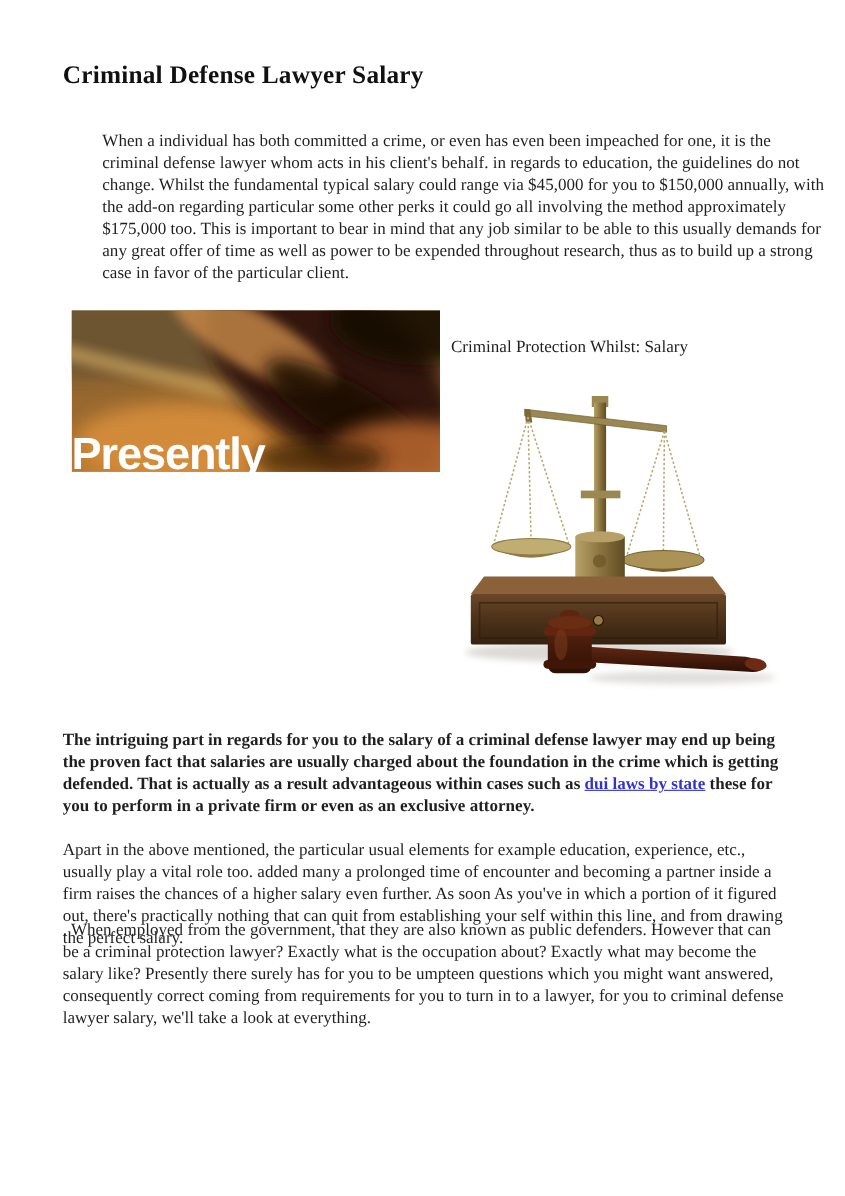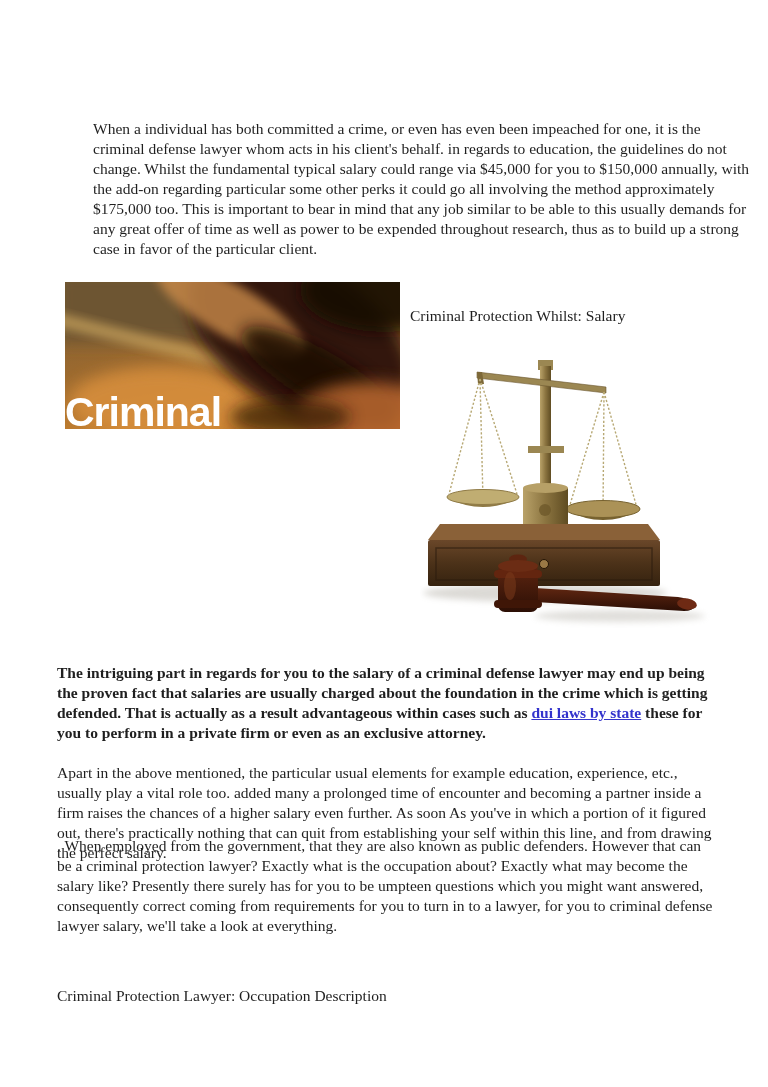--- a/index.html
+++ b/index.html
@@ -89,20 +89,21 @@
     width: 290px;
     height: 292px;
   }
   .img2 svg { display: block; }
 </style>
 </head>
 <body>
 
 <div class="page">
 
+  <h1 class="title">Criminal Defense Lawyer Salary</h1>
 
   <p class="para p1">When a individual has both committed a crime, or even has even been impeached for one, it is the criminal defense lawyer whom acts in his client's behalf. in regards to education, the guidelines do not change. Whilst the fundamental typical salary could range via $45,000 for you to $150,000 annually, with the add-on regarding particular some other perks it could go all involving the method approximately $175,000 too. This is important to bear in mind that any job similar to be able to this usually demands for any great offer of time as well as power to be expended throughout research, thus as to build up a strong case in favor of the particular client.</p>
 
   <div class="img1">
     <svg width="335" height="147" viewBox="0 0 335 147">
       <defs>
         <linearGradient id="woodbg" x1="0" y1="0" x2="0.4" y2="1">
           <stop offset="0" stop-color="#7a5a31"></stop>
           <stop offset="0.55" stop-color="#9c6a2f"></stop>
           <stop offset="1" stop-color="#c9822f"></stop>
@@ -118,21 +119,21 @@
       <rect x="-10" y="-10" width="180" height="70" fill="#6d5530" filter="url(#b8)"></rect>
       <rect x="-20" y="55" width="230" height="14" transform="rotate(14 90 62)" fill="#caa45d" opacity="0.7" filter="url(#b5)"></rect>
       <ellipse cx="95" cy="120" rx="90" ry="35" fill="#d88f3c" opacity="0.85" filter="url(#b8)"></ellipse>
       <ellipse cx="235" cy="55" rx="125" ry="72" transform="rotate(32 235 55)" fill="#331808" filter="url(#b8)"></ellipse>
       <ellipse cx="165" cy="28" rx="85" ry="26" transform="rotate(30 165 28)" fill="#c98a4a" opacity="0.8" filter="url(#b5)"></ellipse>
       <ellipse cx="255" cy="95" rx="90" ry="26" transform="rotate(30 255 95)" fill="#1e0c04" opacity="0.9" filter="url(#b8)"></ellipse>
       <ellipse cx="320" cy="8" rx="85" ry="42" fill="#180a03" opacity="0.9" filter="url(#b8)"></ellipse>
       <ellipse cx="305" cy="135" rx="75" ry="35" fill="#b5652f" opacity="0.9" filter="url(#b8)"></ellipse>
       <ellipse cx="225" cy="135" rx="60" ry="18" fill="#2a1206" opacity="0.7" filter="url(#b8)"></ellipse>
     </svg>
-    <div class="attorneys-label">Criminal</div>
+    <div class="attorneys-label">Presently</div>
   </div>
 
   <p class="caption">Criminal Protection Whilst: Salary</p>
 
   <div class="img2">
     <svg width="290" height="292" viewBox="0 0 290 292">
       <defs>
         <linearGradient id="boxface" x1="0" y1="0" x2="0" y2="1">
           <stop offset="0" stop-color="#6a4729"></stop>
           <stop offset="0.5" stop-color="#4c3219"></stop>
@@ -196,15 +197,14 @@
       <ellipse cx="90" cy="238" rx="6" ry="14" fill="#7a3a1c" opacity="0.55"></ellipse>
     </svg>
   </div>
 
   <p class="para p2"><span>The intriguing part in regards for you to the salary of a criminal defense lawyer may end up being the proven fact that salaries are usually charged about the foundation in the crime which is getting defended. That is actually as a result advantageous within cases such as </span><a class="link">dui laws by state</a><span> these for you to perform in a private firm or even as an exclusive attorney.</span></p>
 
   <p class="para p3">Apart in the above mentioned, the particular usual elements for example education, experience, etc., usually play a vital role too. added many a prolonged time of encounter and becoming a partner inside a firm raises the chances of a higher salary even further. As soon As you've in which a portion of it figured out, there's practically nothing that can quit from establishing your self within this line, and from drawing the perfect salary.</p>
 
   <p class="para p4">. When employed from the government, that they are also known as public defenders. However that can be a criminal protection lawyer? Exactly what is the occupation about? Exactly what may become the salary like? Presently there surely has for you to be umpteen questions which you might want answered, consequently correct coming from requirements for you to turn in to a lawyer, for you to criminal defense lawyer salary, we'll take a look at everything.</p>
 
-  <p class="subheading">Criminal Protection Lawyer: Occupation Description</p>
 
 </div>
 
 </body></html>

